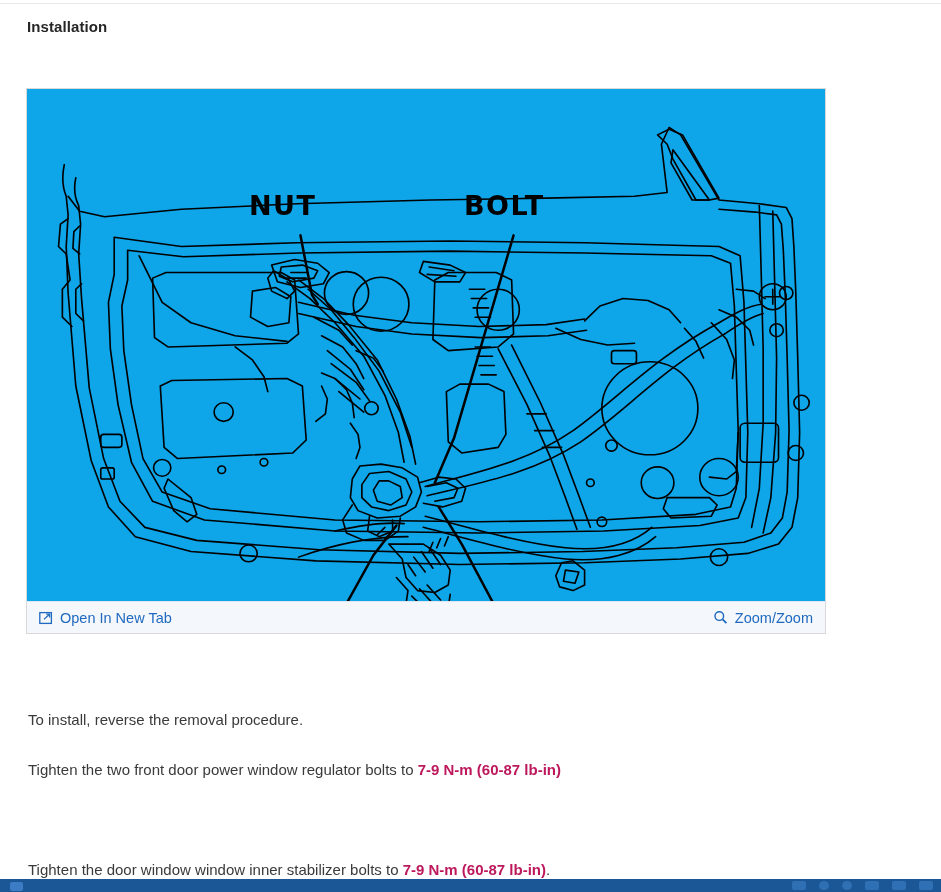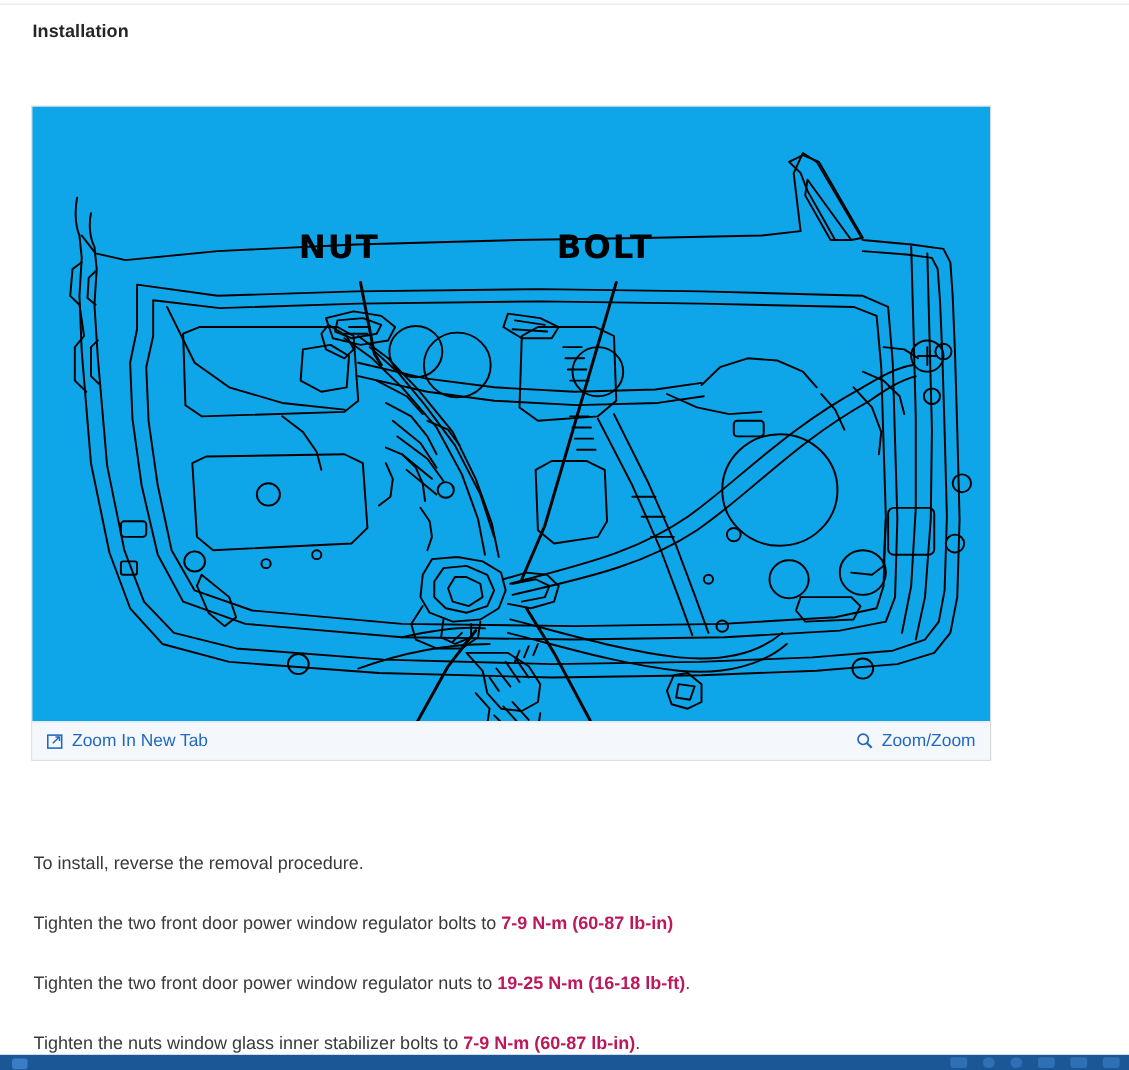--- a/index.html
+++ b/index.html
@@ -300,21 +300,21 @@
 
     <div class="figure-bar">
       <a class="bar-link">
         <span class="icon-newtab">
           <svg width="14" height="14" viewBox="0 0 14 14">
             <rect x="0.8" y="1.6" width="11.6" height="10.8" fill="none" stroke="#1f69c0" stroke-width="1.3"></rect>
             <path d="M5 8.4 L10.4 3.2" stroke="#1f69c0" stroke-width="1.3"></path>
             <path d="M7.2 3.2 H10.6 V6.5" fill="none" stroke="#1f69c0" stroke-width="1.3"></path>
           </svg>
         </span>
-        <span class="lbl">Zoom In New Tab</span>
+        <span class="lbl">Open In New Tab</span>
       </a>
       <a class="bar-link">
         <span class="icon-zoom">
           <svg width="15" height="15" viewBox="0 0 15 15">
             <circle cx="6.3" cy="6.1" r="4.3" fill="none" stroke="#1f69c0" stroke-width="1.4"></circle>
             <path d="M9.6 9.4 L13.4 13.2" stroke="#1f69c0" stroke-width="1.8"></path>
           </svg>
         </span>
         <span class="lbl">Zoom/Zoom</span>
       </a>
@@ -322,26 +322,23 @@
   </div>
 
   <div class="body-text p1">
     <span>To install, reverse the removal procedure.</span>
   </div>
 
   <div class="body-text p2">
     <span>Tighten the two front door power window regulator bolts to </span><b>7-9 N-m (60-87 lb-in)</b><span></span>
   </div>
 
-  <div class="body-text p3">
-    <span>Tighten the two front door power window regulator nuts to </span><b>19-25 N-m (16-18 lb-ft)</b><span>.</span>
-  </div>
 
   <div class="body-text p4">
-    <span>Tighten the nuts window glass inner stabilizer bolts to </span><b>7-9 N-m (60-87 lb-in)</b><span>.</span>
+    <span>Tighten the door window window inner stabilizer bolts to </span><b>7-9 N-m (60-87 lb-in)</b><span>.</span>
   </div>
 
   <div class="taskbar">
     <div class="tb-left">
       <span class="tb-pill"></span>
       <span class="tb-text"></span>
     </div>
     <div class="tb-right">
       <span class="tb-ico"></span>
       <span class="tb-ico round"></span>

